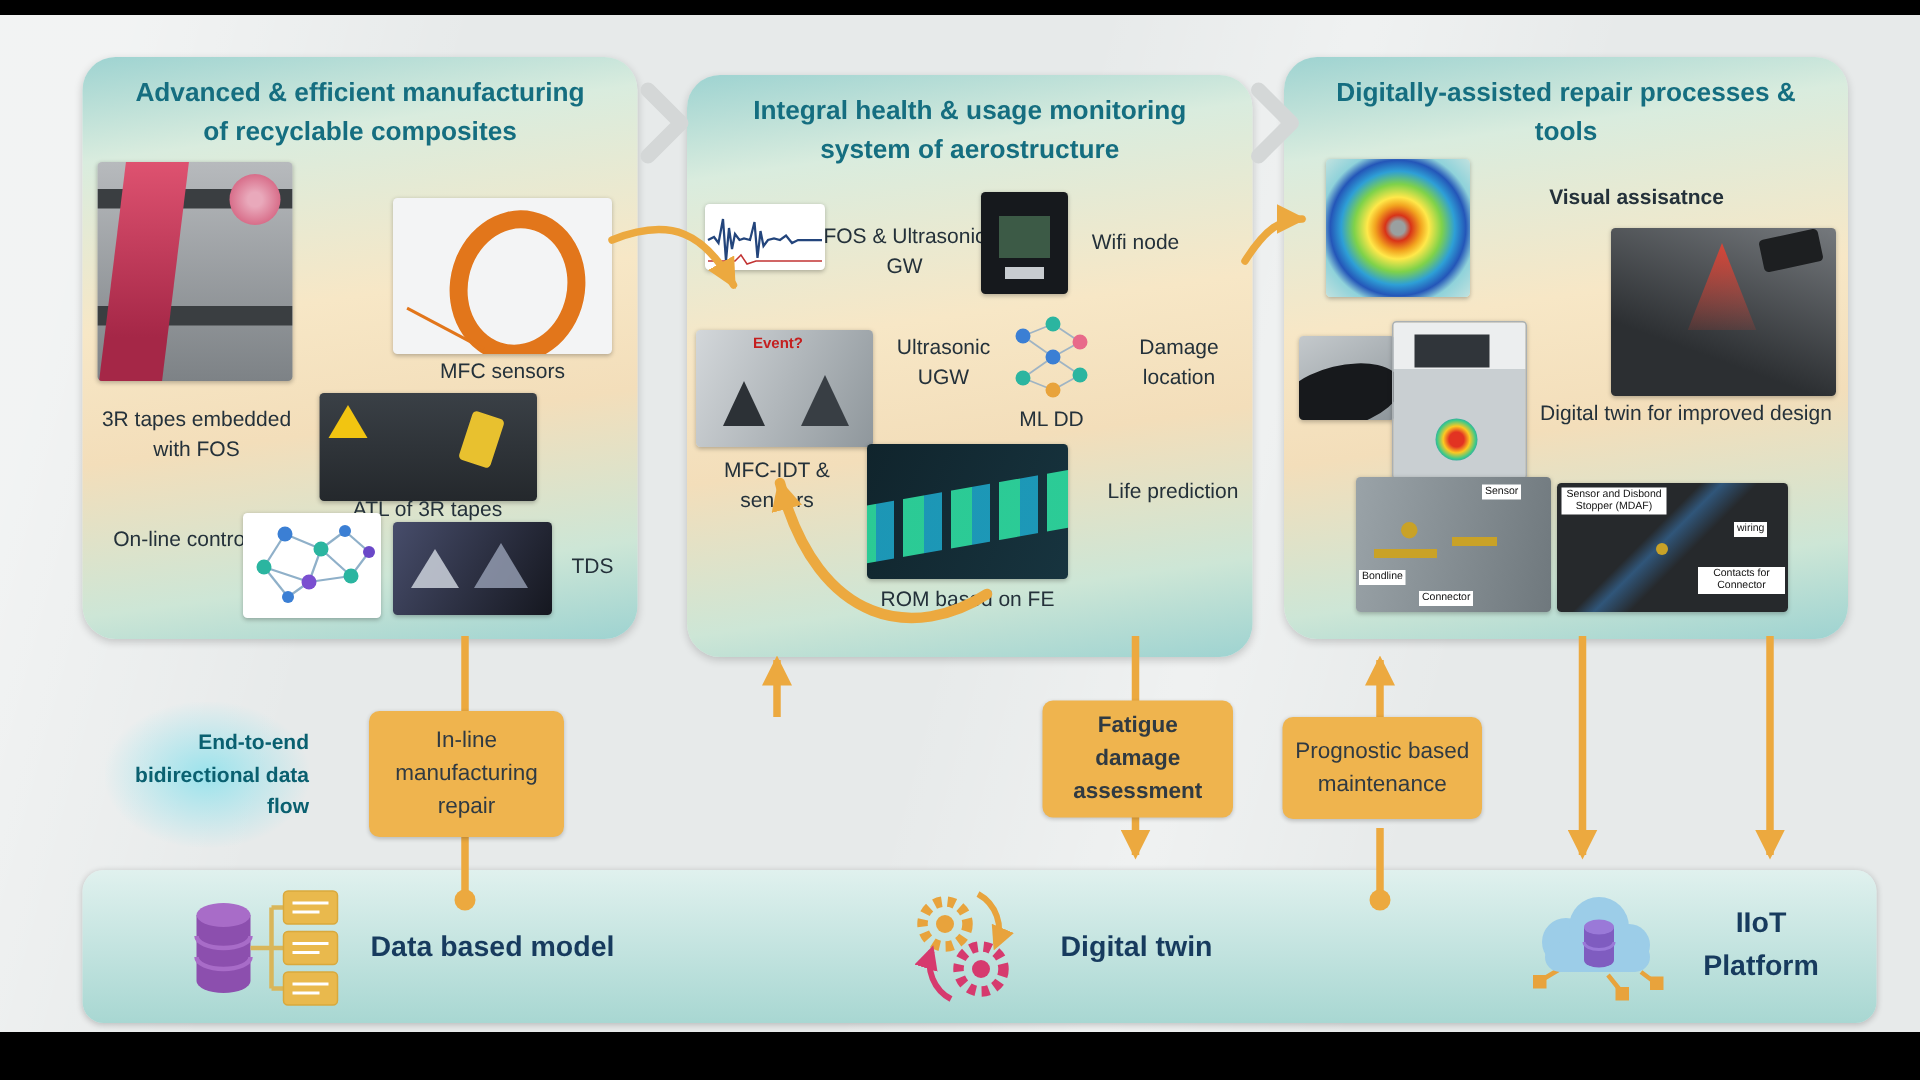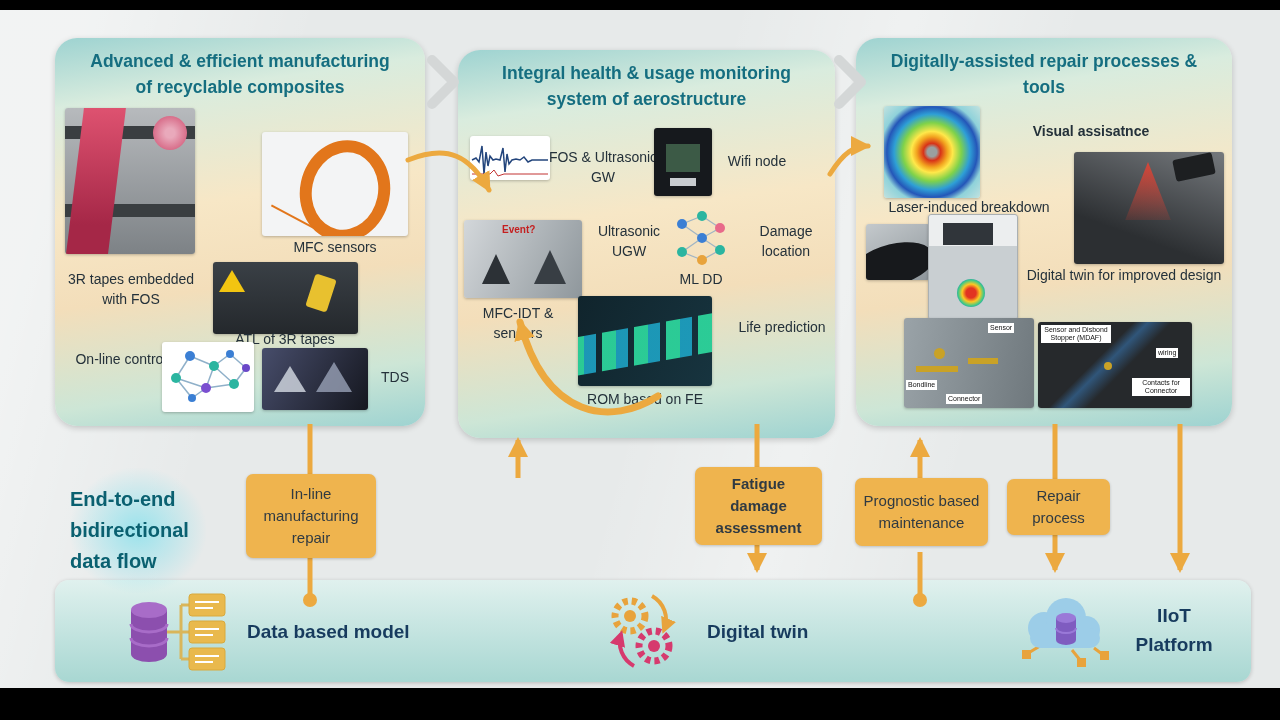--- a/index.html
+++ b/index.html
@@ -74,22 +74,22 @@
   .scanner-spot { left:28px; top:64px; width:28px; height:28px; border-radius:50%;
     background:radial-gradient(circle,#e23322 0 25%,#fcc922 45%,#3cc98a 65%,#2f6cc9 85%); }
   .bondl-photo { background:linear-gradient(100deg,#9aa3a8,#6f787d); }
   .gold-dot { width:11px; height:11px; border-radius:50%; background:#c9a227; }
   .gold-strip { height:6px; background:#c9a227; }
   .bondr-photo { background:linear-gradient(135deg,#26292c 0 40%, #30567a 46%, #26292c 56%); }
 
   .flowbox { position:absolute; z-index:3; display:flex; align-items:center; justify-content:center;
     text-align:center; background:#efb44e; border-radius:7px; color:#303a42; font-size:15px;
     line-height:1.45; padding:4px 8px; box-sizing:border-box; box-shadow:0 1px 3px rgba(0,0,0,0.2); }
-  .sidenote { position:absolute; left:70px; top:468px; width:136px; z-index:3; text-align:left;
-    font-weight:bold; font-size:20px; color:#0a6070; line-height:1.55; padding:16px 0;
+  .sidenote { position:absolute; left:70px; top:468px; width:136px; z-index:3; text-align:right;
+    font-weight:bold; font-size:14px; color:#0a6070; line-height:1.55; padding:16px 0;
     background:radial-gradient(ellipse at center, rgba(150,226,236,0.95) 0%, rgba(150,226,236,0) 72%); }
 
   .bottombar { position:absolute; left:55px; top:580px; width:1196px; height:102px; z-index:1;
     border-radius:14px; background:linear-gradient(180deg,#e0f1ee 0%,#a8d7d2 100%);
     box-shadow:0 1px 4px rgba(0,0,0,0.2); }
   .bottomlabel { position:absolute; font-weight:bold; font-size:19px; color:#173b5e; text-align:center; line-height:1.5; }
 
   .overlay { position:absolute; left:0; top:0; z-index:2; pointer-events:none; }
   .chev { stroke:#d4d7d7; stroke-width:10; fill:none; stroke-linecap:round; stroke-linejoin:round; }
   .oarrow { stroke:#ECA93F; stroke-width:5; fill:none; stroke-linecap:round; }
@@ -207,21 +207,20 @@
   </section>
 
   <section class="panel" style="left:856px;top:38px;width:376px;height:388px;">
     <h2 class="ptitle">Digitally-assisted repair processes &amp; tools</h2>
     <div class="photo heat-photo" style="left:28px;top:68px;width:96px;height:92px;"></div>
     <div class="plabel" style="left:140px;top:84px;width:190px;font-weight:bold;">Visual assisatnce</div>
     <div class="photo laser-photo" style="left:218px;top:114px;width:150px;height:112px;">
       <div class="abs laser-head"></div>
       <div class="abs laser-beam"></div>
     </div>
-    <div class="plabel" style="left:8px;top:160px;width:210px;">Laser-induced breakdown</div>
     <div class="photo part-photo" style="left:10px;top:186px;width:64px;height:56px;">
       <div class="abs part-arc"></div>
     </div>
     <div class="photo scanner-photo" style="left:72px;top:176px;width:88px;height:104px;">
       <div class="abs scanner-screen"></div>
       <div class="abs scanner-spot"></div>
     </div>
     <div class="plabel" style="left:168px;top:228px;width:200px;">Digital twin for improved design</div>
     <div class="photo bondl-photo" style="left:48px;top:280px;width:130px;height:90px;">
       <div class="abs gold-dot" style="left:30px;top:30px;"></div>
@@ -266,23 +265,20 @@
 
   <div class="flowbox" style="left:246px;top:474px;width:130px;height:84px;">
     <span>In-line manufacturing repair</span>
   </div>
   <div class="flowbox" style="left:695px;top:467px;width:127px;height:78px;font-weight:bold;">
     <span>Fatigue damage assessment</span>
   </div>
   <div class="flowbox" style="left:855px;top:478px;width:133px;height:68px;">
     <span>Prognostic based maintenance</span>
   </div>
-  <div class="flowbox" style="left:1007px;top:479px;width:103px;height:56px;">
-    <span>Repair process</span>
-  </div>
 
   <div class="sidenote">End-to-end bidirectional data flow</div>
 
   <div class="bottombar">
     <svg style="position:absolute;left:62px;top:10px;" width="120" height="84" viewBox="0 0 120 84">
       <path d="M14 20 v44 a18 8 0 0 0 36 0 v-44" fill="#8c4fae"></path>
       <ellipse cx="32" cy="20" rx="18" ry="8" fill="#a86cc8"></ellipse>
       <path d="M14 34 a18 8 0 0 0 36 0" fill="none" stroke="#a86cc8" stroke-width="3"></path>
       <path d="M14 48 a18 8 0 0 0 36 0" fill="none" stroke="#a86cc8" stroke-width="3"></path>
       <path d="M50 42 H64 M64 15 V69 M64 15 H72 M64 42 H72 M64 69 H72" stroke="#d9b65a" stroke-width="3" fill="none"></path>

